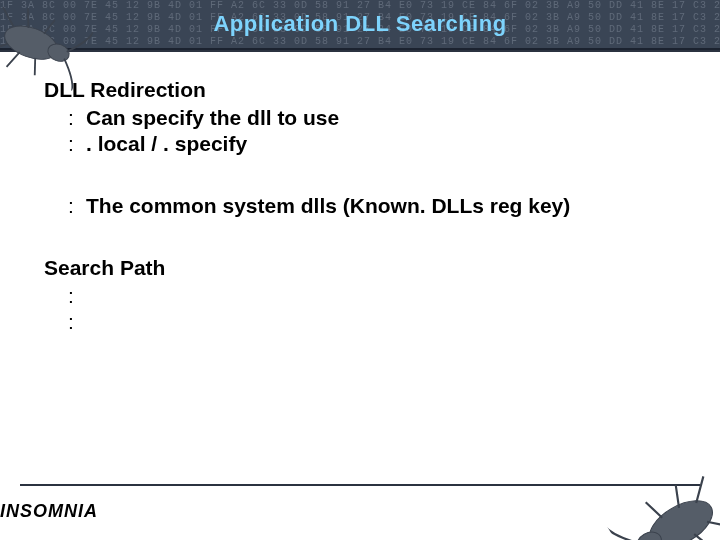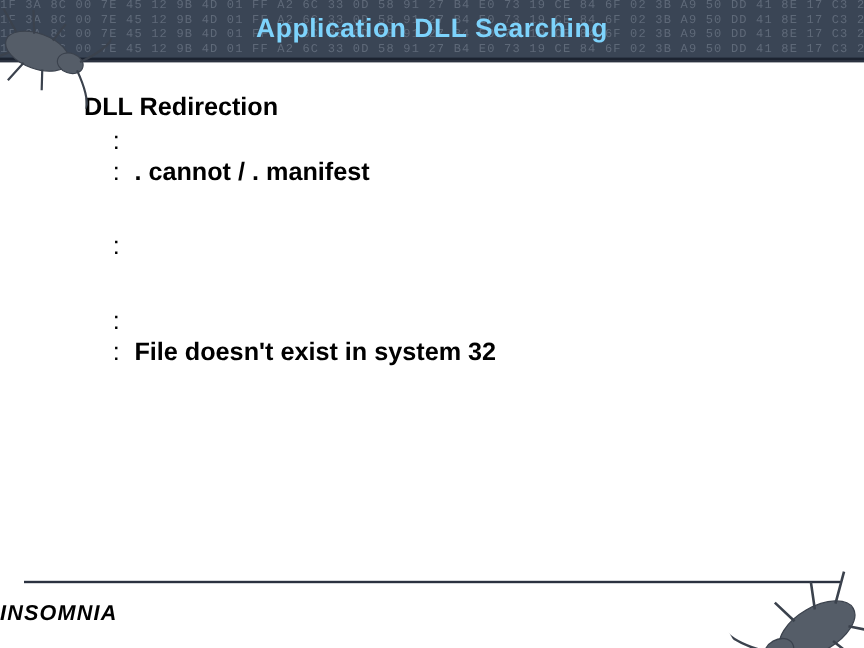--- a/index.html
+++ b/index.html
@@ -57,21 +57,20 @@
     left: 0;
     width: 100%;
     height: 2px;
     background: #2b3240;
   }
   .content {
     position: absolute;
     top: 78px;
     left: 44px;
     right: 30px;
-    margin-left: 26px;
   }
   .section-heading {
     font-size: 21px;
     font-weight: bold;
     color: #000;
     margin: 0 0 4px 0;
   }
   .bullet-line {
     font-size: 21px;
     font-weight: bold;
@@ -132,40 +131,42 @@
     </div>
     <div class="title-text">Application DLL Searching</div>
   </div>
   <div class="title-underline"></div>
 
   <div class="content">
 
     <div class="section-heading">DLL Redirection</div>
     <div class="bullet-line">
       <span class="bullet-marker">:</span>
+      <span>Can specify the dll to use</span>
     </div>
     <div class="bullet-line">
       <span class="bullet-marker">:</span>
-      <span>. cannot / . manifest</span>
+      <span>. local / . specify</span>
     </div>
 
     <div class="section-gap"></div>
 
     <div class="bullet-line">
       <span class="bullet-marker">:</span>
+      <span>The common system dlls (Known. DLLs reg key)</span>
     </div>
 
     <div class="section-gap"></div>
 
+    <div class="section-heading">Search Path</div>
     <div class="bullet-line">
       <span class="bullet-marker">:</span>
     </div>
     <div class="bullet-line">
       <span class="bullet-marker">:</span>
-      <span>File doesn't exist in system 32</span>
     </div>
 
   </div>
 
   <div class="footer-line"></div>
   <div class="footer">INSOMNIA</div>
 
   <div class="bug bug-tl">
     <svg viewBox="0 0 120 80">
       <g stroke="#3b424d" stroke-width="1" fill="#555d68">

